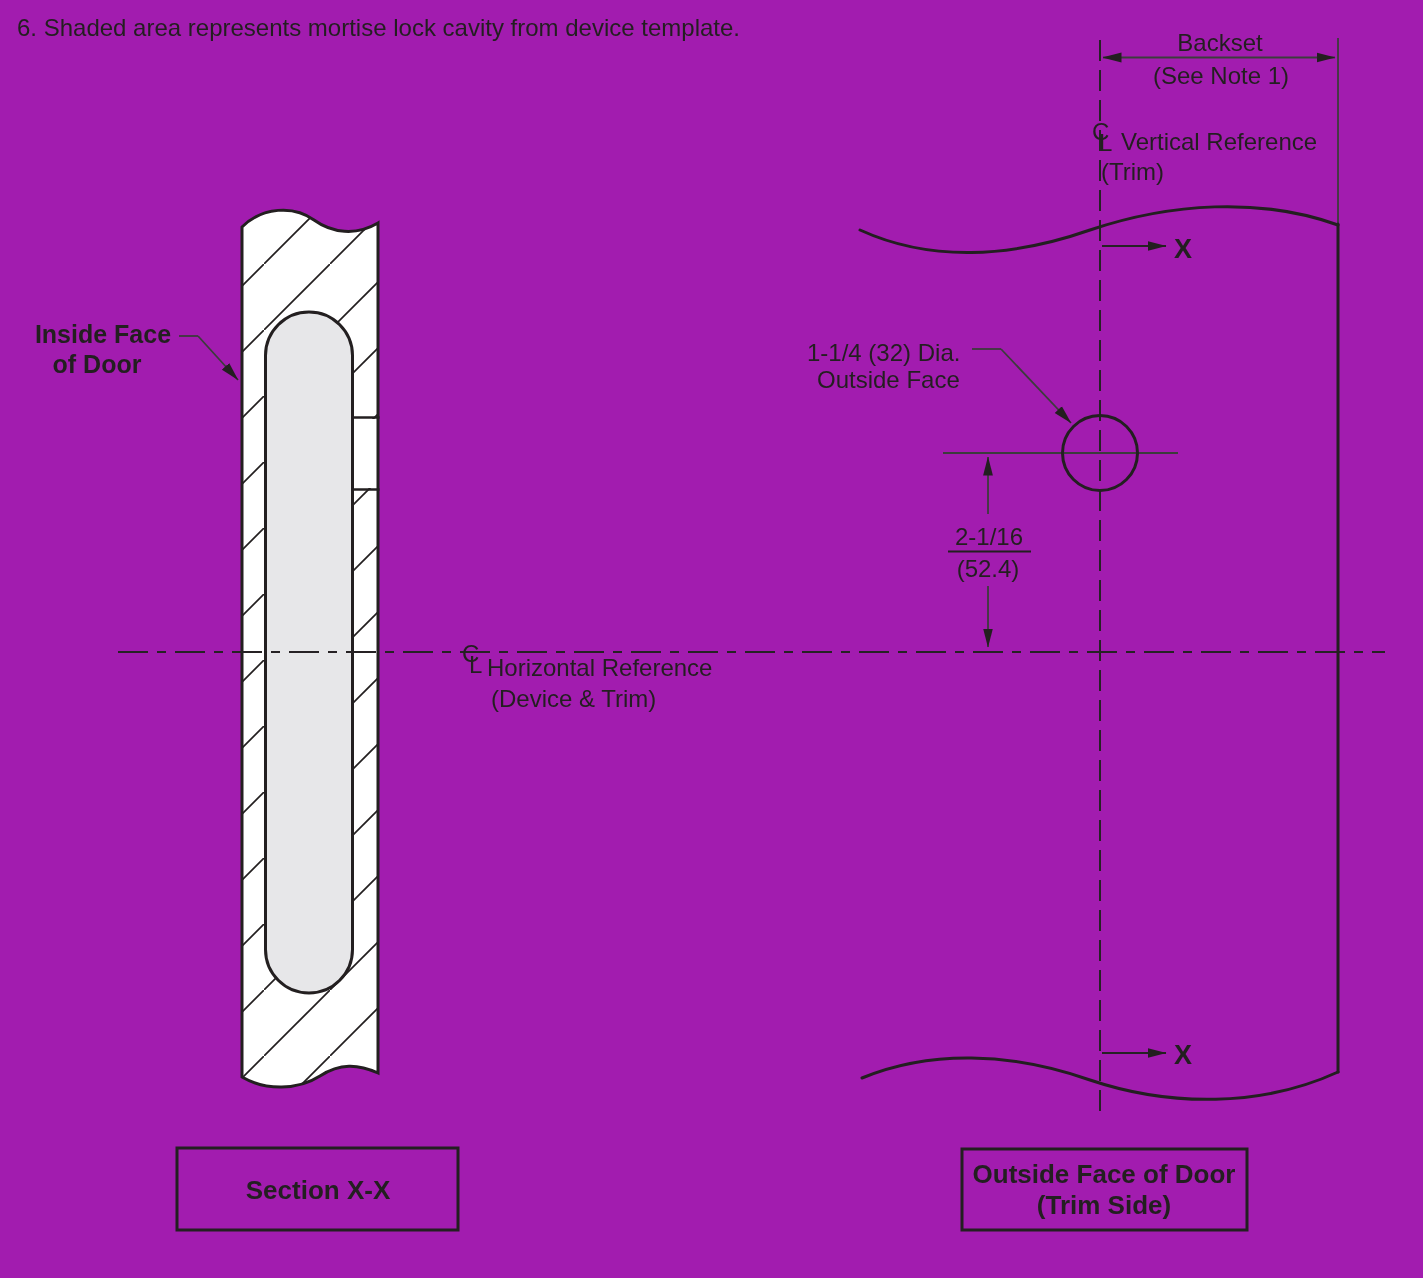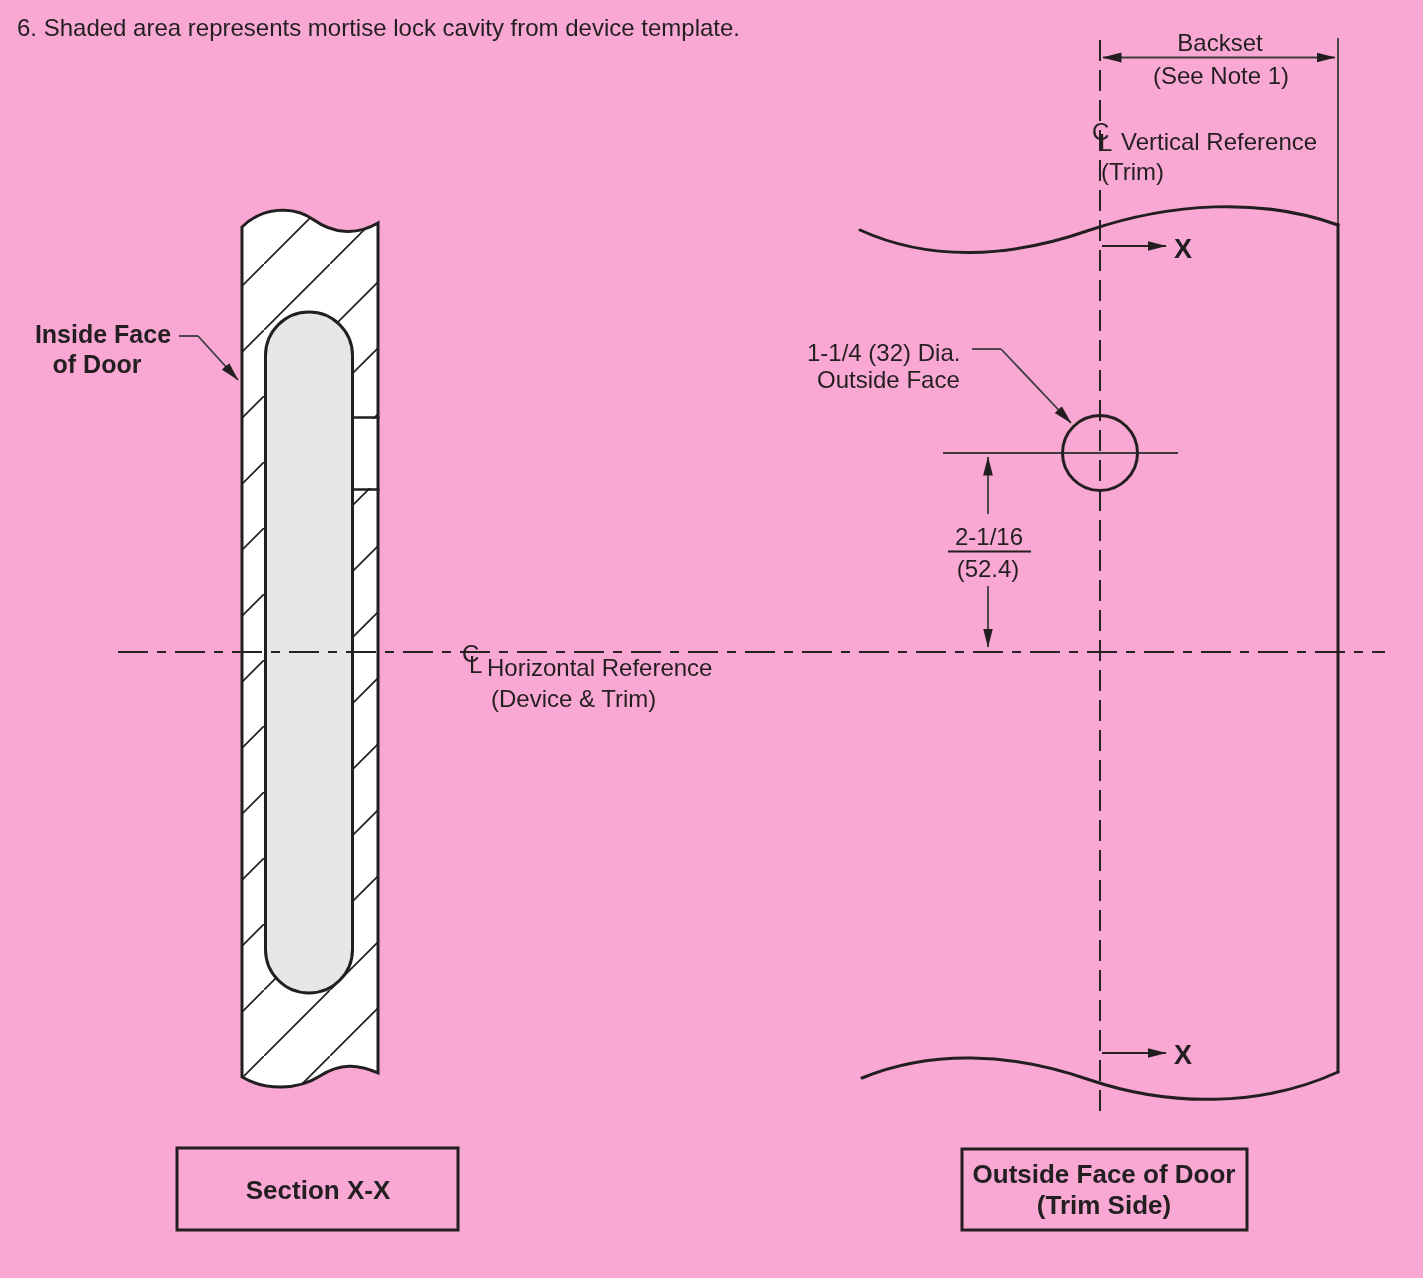--- a/index.html
+++ b/index.html
@@ -1,16 +1,16 @@
 <!DOCTYPE html>
 <html><head>
 <meta charset="utf-8">
 <style>
   html,body{margin:0;padding:0;background:#ffffff;}
-  .canvas{position:relative;width:1423px;height:1278px;background:#f9a8d4;overflow:hidden;}
+  .canvas{position:relative;width:1423px;height:1278px;background:#a21caf;overflow:hidden;}
   svg{display:block;}
   .t  {font-family:"Liberation Sans",sans-serif;font-size:24px;fill:#231f20;}
   .tb {font-family:"Liberation Sans",sans-serif;font-size:25px;font-weight:bold;fill:#231f20;}
   .cap{font-family:"Liberation Sans",sans-serif;font-size:26px;font-weight:bold;fill:#231f20;}
   .xm {font-family:"Liberation Sans",sans-serif;font-size:27px;font-weight:bold;fill:#231f20;}
   .cl-sym{font-family:"Liberation Sans",sans-serif;font-size:24px;fill:#231f20;}
   .ol  {stroke:#231f20;stroke-width:3;fill:none;stroke-linecap:round;}
   .mid {stroke:#231f20;stroke-width:2.5;fill:none;}
   .thin{stroke:#3c3c3c;stroke-width:1.8;fill:none;}
   .cl  {stroke:#262224;stroke-width:2;fill:none;}

